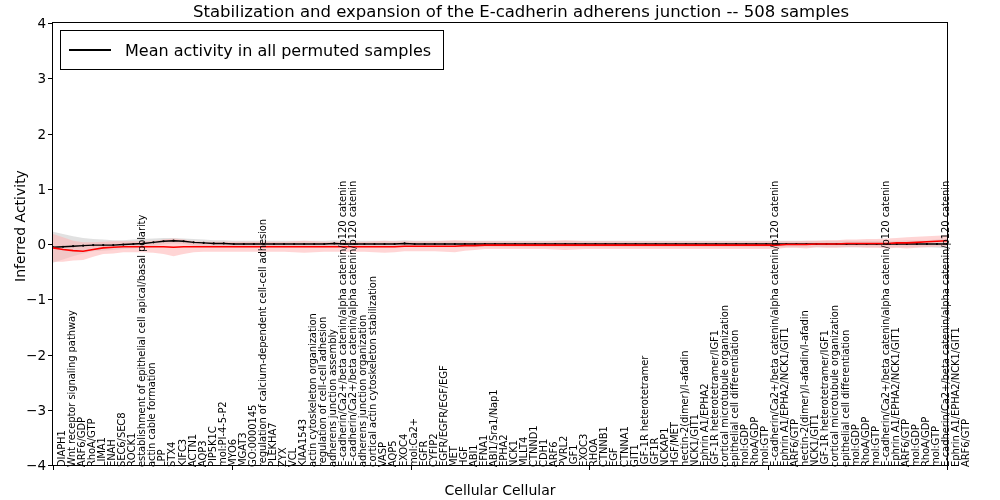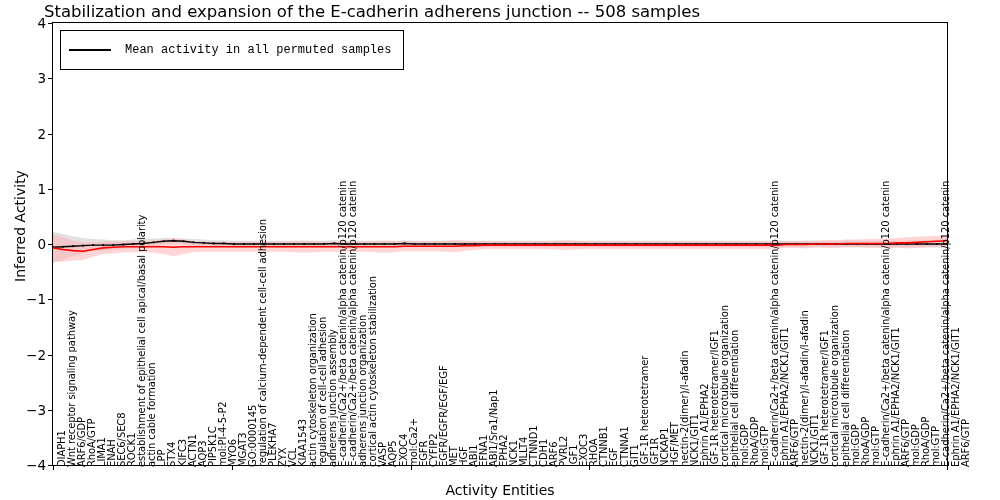--- a/index.html
+++ b/index.html
@@ -20,25 +20,24 @@
     height: 500px;
     background: #ffffff;
   }
 
   
   #chart-title {
     position: absolute;
     left: 0;
     top: 2px;
     width: 849px;
-    text-align: left;
+    text-align: right;
     font-size: 16.5px;
     line-height: 20px;
     white-space: nowrap;
-    padding-left: 44px;
   }
 
   
   #plot-area {
     position: absolute;
     left: 52px;
     top: 22px;
     width: 896px;
     height: 444px;
     border: 1px solid #000000;
@@ -121,41 +120,40 @@
     height: 26px;
   }
   .legend-swatch {
     width: 42px;
     height: 0;
     border-top-width: 2px;
     border-top-style: solid;
     margin-right: 14px;
   }
   .legend-text {
-    font-size: 12px;
-    white-space: nowrap;
-    font-family: Liberation Mono, monospace;
+    font-size: 16px;
+    white-space: nowrap;
   }
 
   
   #series-svg {
     position: absolute;
     left: 0;
     top: 0;
   }
 </style>
 </head>
 <body>
 
 <div id="figure">
 
   <div id="chart-title">Stabilization and expansion of the E-cadherin adherens junction -- 508 samples</div>
 
   <div id="y-axis-label">Inferred Activity</div>
-  <div id="x-axis-label">Activity Entities</div>
+  <div id="x-axis-label">Cellular Cellular</div>
 
   <div id="y-ticks">
       <div class="ytick-label" style="top: 465px;">−4</div>
       <div class="ytick-mark" style="top: 465px;"></div>
       <div class="ytick-label" style="top: 409.75px;">−3</div>
       <div class="ytick-mark" style="top: 409.75px;"></div>
       <div class="ytick-label" style="top: 354.5px;">−2</div>
       <div class="ytick-mark" style="top: 354.5px;"></div>
       <div class="ytick-label" style="top: 299.25px;">−1</div>
       <div class="ytick-mark" style="top: 299.25px;"></div>

